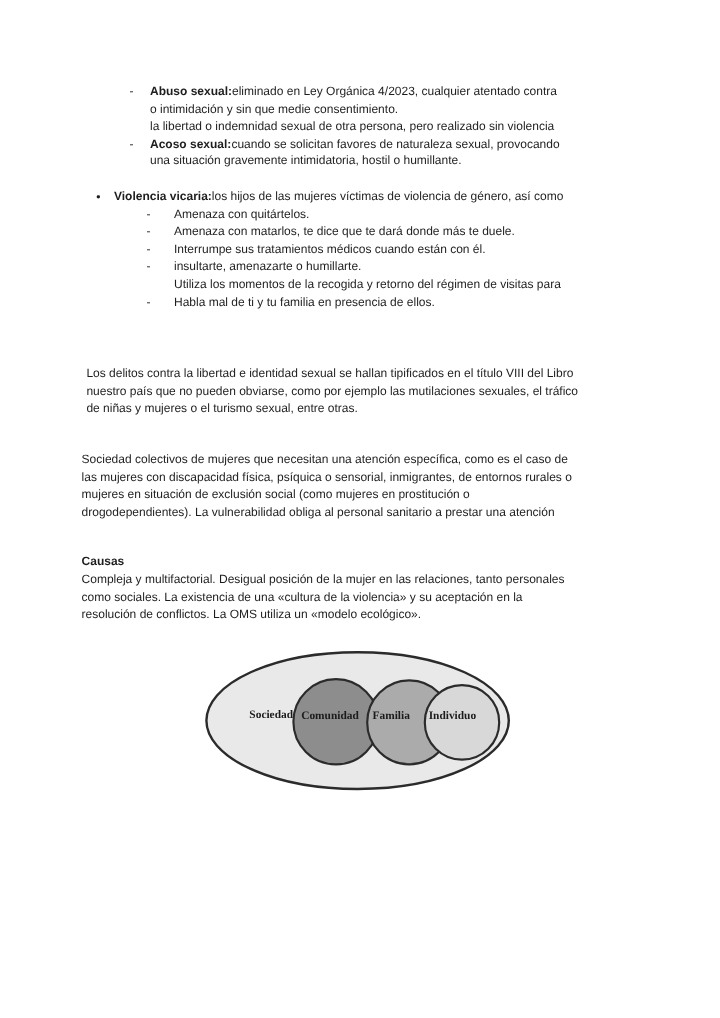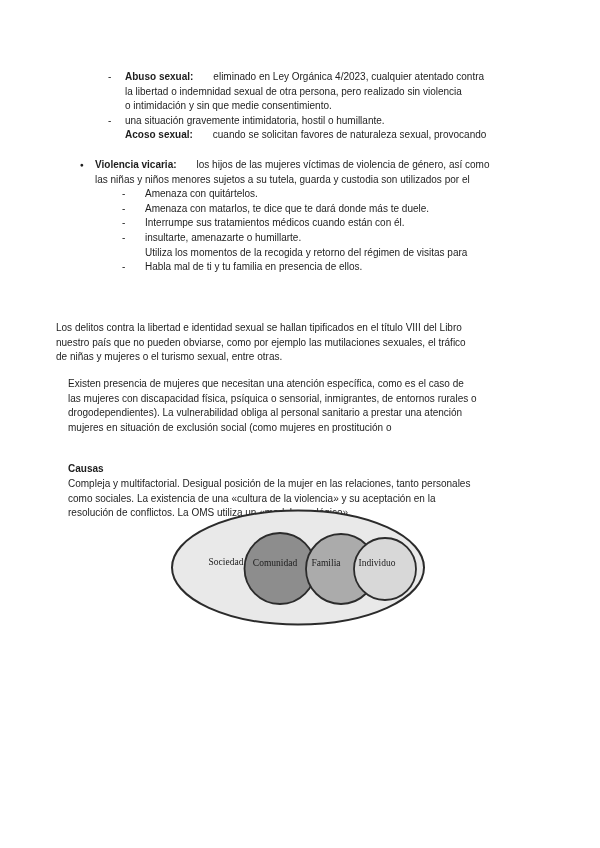--- a/index.html
+++ b/index.html
@@ -15,78 +15,77 @@
     width:600px;height:848px;
     background:#ffffff;
   }
   .textblock{
     position:absolute;
     font-size:10px;
     line-height:14.6px;
     color:#1e1e1e;
   }
   .line{white-space:nowrap;}
-  b.lead{font-weight:bold;margin-right:20px;}
+  b.lead{font-weight:bold;margin-right:0;}
   
   .list-a{left:108px;top:70px;}
   .li{display:flex;align-items:flex-start;}
   .li-marker{flex:0 0 17px;white-space:pre;}
   
   .list-b{left:80px;top:158px;}
   .li-bullet{flex:0 0 15px;}
   .li-bullet .dot{font-size:6.5px;position:relative;top:-1px;}
   .sublist{margin-left:27px;}
   .sub-marker{flex:0 0 23px;white-space:pre;}
   
-  .para-1{left:56px;top:305px;margin-top:16px;}
+  .para-1{left:72px;top:305px;}
   .para-2{left:68px;top:377px;}
   .causas-heading{left:68px;top:462px;font-weight:bold;}
   .para-3{left:68px;top:477px;}
   
   .diagram{
     position:absolute;
-    left:168px;top:507px;
-    width:260px;height:124px;
+    left:168px;top:540px;
+    width:260px;height:124px;font-weight:bold;
   }
   .diagram svg{display:block;}
   .dlabel{
     font-family:"Liberation Serif", serif;
     font-size:9.5px;
     fill:#1b1b1b;
   }
 </style>
 </head>
 <body>
 
 <div class="page">
 
   <div class="textblock list-a">
     <div class="li">
       <span class="li-marker">-</span>
       <div>
         <div class="line"><b class="lead">Abuso sexual:</b><span>eliminado en Ley Orgánica 4/2023, cualquier atentado contra</span></div>
+        <div class="line">o intimidación y sin que medie consentimiento.</div>
         <div class="line">la libertad o indemnidad sexual de otra persona, pero realizado sin violencia</div>
-        <div class="line">o intimidación y sin que medie consentimiento.</div>
       </div>
     </div>
     <div class="li">
       <span class="li-marker">-</span>
       <div>
+        <div class="line"><b class="lead">Acoso sexual:</b><span>cuando se solicitan favores de naturaleza sexual, provocando</span></div>
         <div class="line">una situación gravemente intimidatoria, hostil o humillante.</div>
-        <div class="line"><b class="lead">Acoso sexual:</b><span>cuando se solicitan favores de naturaleza sexual, provocando</span></div>
       </div>
     </div>
   </div>
 
   <div class="textblock list-b">
     <div class="li">
       <span class="li-bullet"><span class="dot">●</span></span>
       <div>
         <div class="line"><b class="lead">Violencia vicaria:</b><span>los hijos de las mujeres víctimas de violencia de género, así como</span></div>
-        <div class="line">las niñas y niños menores sujetos a su tutela, guarda y custodia son utilizados por el</div>
         <div class="sublist">
           <div class="li">
             <span class="sub-marker">-</span>
             <div>
               <div class="line">Amenaza con quitártelos.</div>
             </div>
           </div>
           <div class="li">
             <span class="sub-marker">-</span>
             <div>
@@ -117,24 +116,24 @@
     </div>
   </div>
 
   <div class="textblock para-1">
     <div class="line">Los delitos contra la libertad e identidad sexual se hallan tipificados en el título VIII del Libro</div>
     <div class="line">nuestro país que no pueden obviarse, como por ejemplo las mutilaciones sexuales, el tráfico</div>
     <div class="line">de niñas y mujeres o el turismo sexual, entre otras.</div>
   </div>
 
   <div class="textblock para-2">
-    <div class="line">Existen presencia de mujeres que necesitan una atención específica, como es el caso de</div>
+    <div class="line">Sociedad colectivos de mujeres que necesitan una atención específica, como es el caso de</div>
     <div class="line">las mujeres con discapacidad física, psíquica o sensorial, inmigrantes, de entornos rurales o</div>
+    <div class="line">mujeres en situación de exclusión social (como mujeres en prostitución o</div>
     <div class="line">drogodependientes). La vulnerabilidad obliga al personal sanitario a prestar una atención</div>
-    <div class="line">mujeres en situación de exclusión social (como mujeres en prostitución o</div>
   </div>
 
   <div class="textblock causas-heading">Causas</div>
   <div class="textblock para-3">
     <div class="line">Compleja y multifactorial. Desigual posición de la mujer en las relaciones, tanto personales</div>
     <div class="line">como sociales. La existencia de una «cultura de la violencia» y su aceptación en la</div>
     <div class="line">resolución de conflictos. La OMS utiliza un «modelo ecológico».</div>
   </div>
 
   <div class="diagram">

